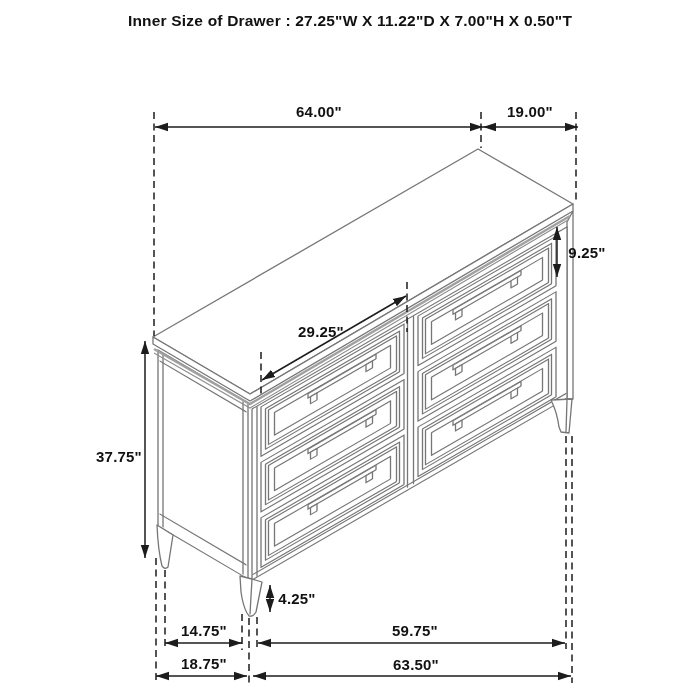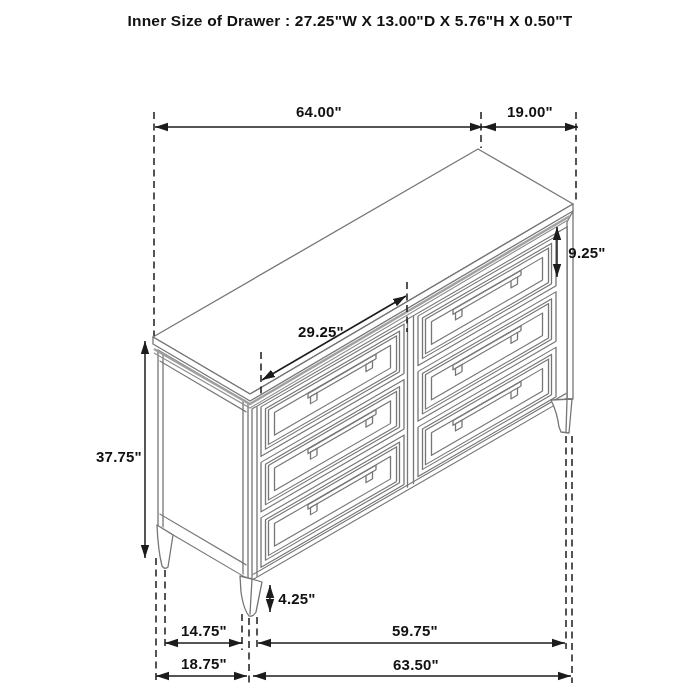--- a/index.html
+++ b/index.html
@@ -19,21 +19,21 @@
   .furn{fill:none;stroke-width:1.3;stroke-linejoin:round;stroke-linecap:round;}
   .white{fill:#ffffff;}
   .dimln{fill:none;stroke-width:1.5;}
   .dash{fill:none;stroke-width:1.5;stroke-dasharray:7 4.5;}
 </style>
 </head>
 <body>
 
 <div class="canvas">
 
-  <div class="title">Inner Size of Drawer : 27.25"W X 13.00"D X 5.76"H X 0.50"T</div>
+  <div class="title">Inner Size of Drawer : 27.25"W X 11.22"D X 7.00"H X 0.50"T</div>
 
   <svg width="700" height="700" viewBox="0 0 700 700">
     <defs>
       <marker id="arr" viewBox="0 -5 14 10" refX="13" refY="0" markerWidth="14" markerHeight="10" orient="auto-start-reverse" markerUnits="userSpaceOnUse">
         <path d="M13,0 L0,-4.2 L0,4.2 Z" fill="#1c1c1c"></path>
       </marker>
     </defs>
 
     <g class="furn" stroke="#767676">
 

